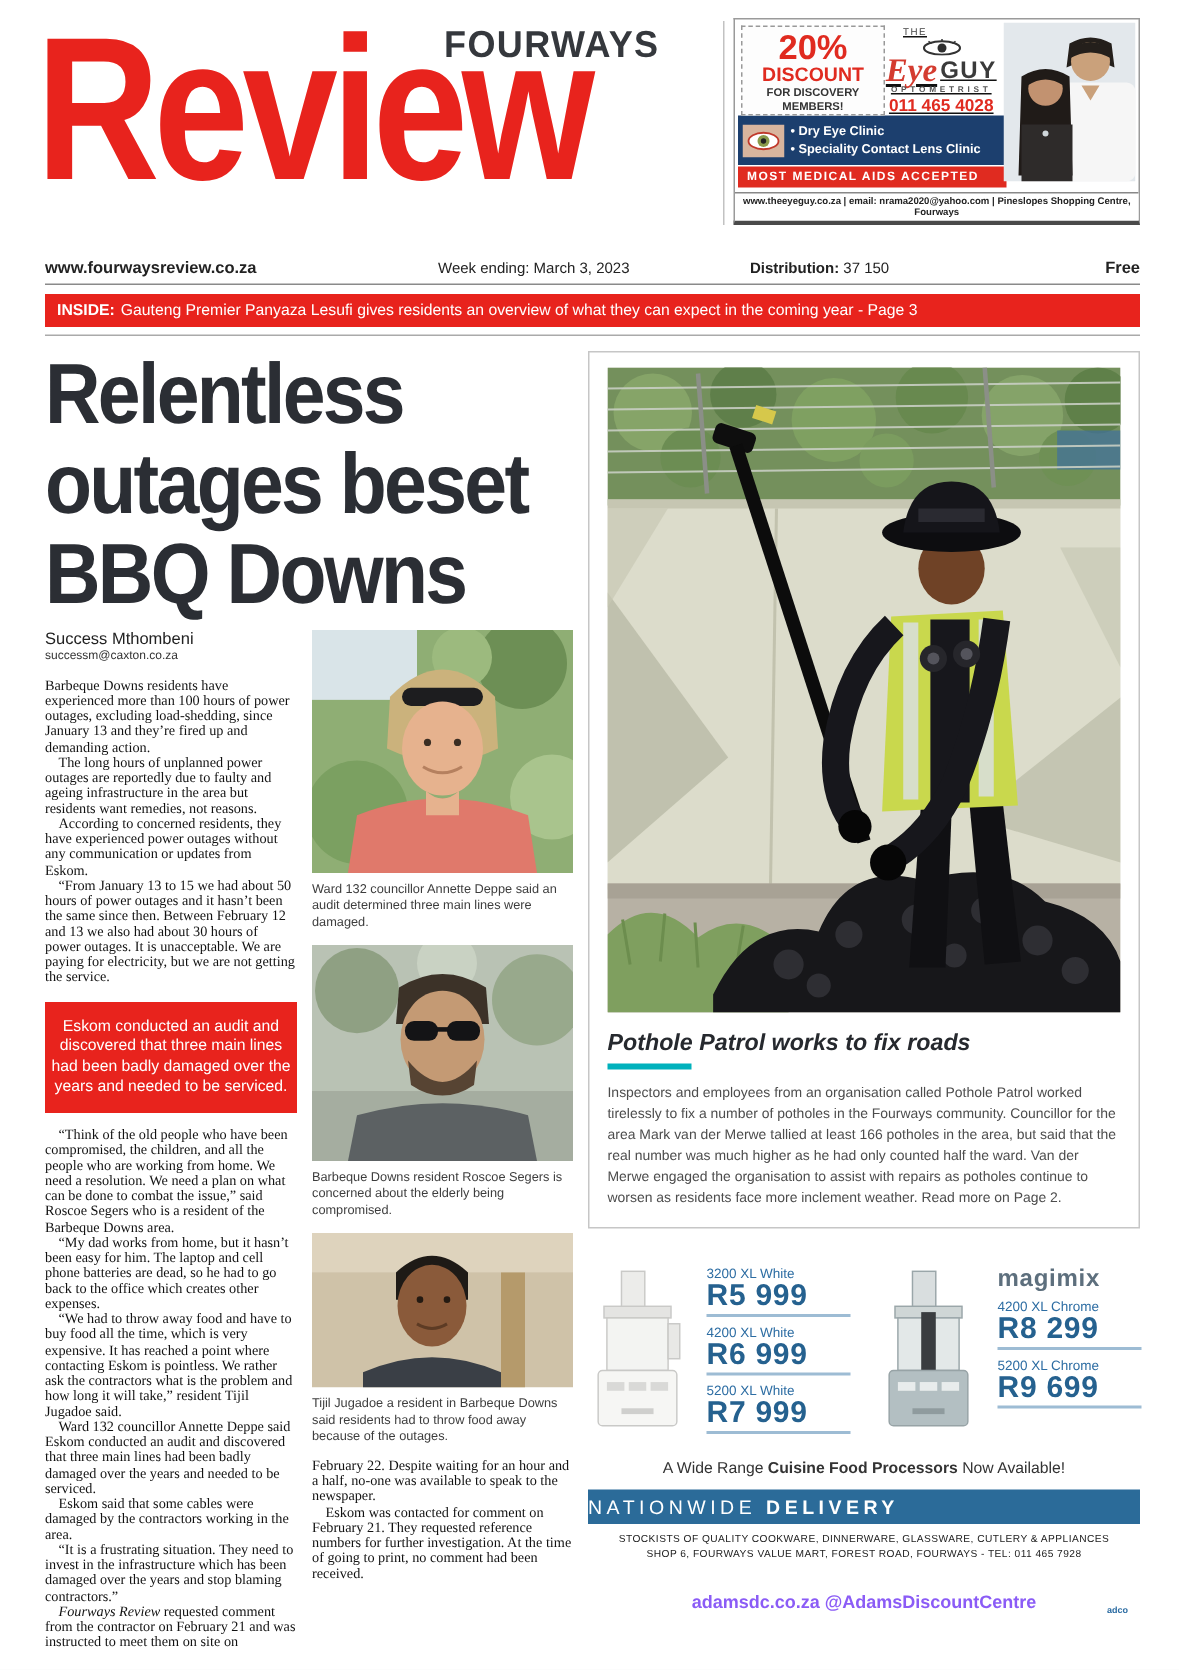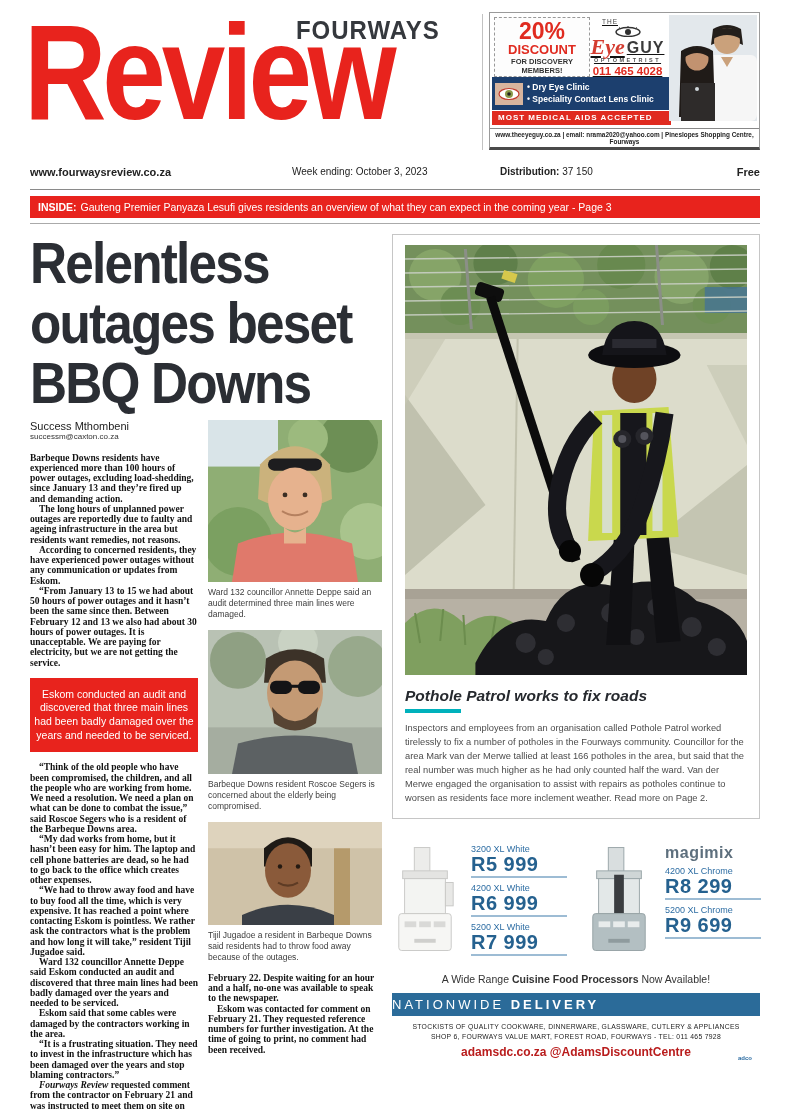--- a/index.html
+++ b/index.html
@@ -36,21 +36,21 @@
   .eg-eyeicon { display:block; margin:0 auto; }
   .eg-blueband { background:#1c3f6e; width:calc(100% - 90px); height:33px; margin-left:2px;
                  display:flex; align-items:center; gap:4px; padding:2px 3px; }
   .eg-bullets { color:#fff; font-size:8.5px; font-weight:bold; line-height:1.35; }
   .eg-redband { background:#e02b20; width:calc(100% - 90px); height:14px; margin:1px 0 0 2px;
                 color:#fff; font-size:8px; font-weight:bold; letter-spacing:1px; padding:2px 0 0 6px; }
   .eg-footer { position:absolute; bottom:0; left:0; width:100%; border-top:1px solid #888;
                font-size:6.4px; font-weight:bold; color:#222; text-align:center; padding:2px 0; background:#fff; }
 
   
-  .infobar { display:flex; height:24px; margin-top:2px; padding-bottom:4px;
+  .infobar { display:flex; align-items:flex-end; height:24px; margin-top:2px; padding-bottom:4px;
              border-bottom:1px solid #8a8a8a; font-size:10px; color:#222; }
   .ib-site { font-weight:bold; font-size:11px; width:262px; }
   .ib-week { width:208px; }
   .ib-dist { width:180px; }
   .ib-dist b { font-weight:bold; }
   .ib-free { flex:1; text-align:right; font-weight:bold; font-size:11px; }
 
   
   .inside-banner { background:#e8231d; color:#fff; font-size:10.5px; padding:5px 8px; margin-top:6px; }
   .inside-banner .lbl { font-weight:bold; margin-right:4px; }
@@ -62,21 +62,21 @@
   .right-col { width:368px; flex:none; }
 
   .headline { font-size:57px; font-weight:bold; color:#2b2e34; line-height:1.05; letter-spacing:-2px;
               transform:scaleX(0.9); transform-origin:left top; margin-bottom:4px; width:390px; }
   .cols { display:flex; gap:10px; margin-top:6px; }
   .col1 { width:168px; flex:none; }
   .col2 { width:174px; flex:none; }
 
   .byline-name { font-size:11px; color:#222; }
   .byline-email { font-size:8px; color:#333; margin-bottom:12px; }
-  .bodyp { font-family:"Liberation Serif",serif; font-size:9.5px; line-height:1.08; color:#121212;font-weight:bold; }
+  .bodyp { font-family:"Liberation Serif",serif; font-size:9.5px; line-height:1.08; color:#121212; }
   .ind { text-indent:9px; }
   .pullquote { background:#e8231d; color:#fff; text-align:center; font-size:10.5px; line-height:1.3;
                padding:10px 4px; margin:10px 0; }
 
   .photo { width:174px; display:block; }
   .caption { font-size:8.5px; line-height:1.3; color:#3d3d3d; margin:5px 0 10px 0; }
 
   
   .feature-box { border:1px solid #c6c6c6; padding:10px 12px 12px 12px; background:#fff; }
   .main-photo { width:342px; display:block; }
@@ -100,21 +100,21 @@
   .p-model { font-size:9px; color:#2d6da3; }
   .p-price { font-size:20px; font-weight:bold; color:#25618f; line-height:1.05; letter-spacing:0.5px; }
   .magimix-logo { font-size:16px; font-weight:bold; color:#5d6f7d; letter-spacing:0.5px; margin-bottom:4px; }
   .ad-range { text-align:center; font-size:10.5px; color:#333; margin:8px 0; }
   .ad-range .b { font-weight:bold;margin-top:20px; }
   .ad-delivery { background:#2b6b99; color:#fff; font-size:13px; letter-spacing:3px;
                  padding:4px 0; }
   .ad-delivery .b { font-weight:bold; }
   .ad-footer { text-align:center; margin-top:6px; position:relative; }
   .ad-f-line { font-size:6.8px; color:#222; letter-spacing:0.3px; line-height:1.55; }
-  .ad-social { font-size:12px; font-weight:bold; color:#b91c1c; margin-top:2px; }
+  .ad-social { font-size:12px; font-weight:bold; color:#8b5cf6; margin-top:18px; }
   .ad-mark { position:absolute; right:8px; bottom:-2px; font-size:6px; font-weight:bold; color:#2d6da3; }
 </style>
 </head>
 <body>
 
 <div class="page">
 
   <header class="masthead">
     <div class="mast-left">
       <div class="fourways-label">FOURWAYS</div>
@@ -174,21 +174,21 @@
           <rect x="12" y="68" width="34" height="38" fill="#2e2b2a"></rect>
           <circle cx="28" cy="74" r="2" fill="#cfd6da"></circle>
         </svg>
       </div>
       <div class="eg-footer">www.theeyeguy.co.za | email: nrama2020@yahoo.com | Pineslopes Shopping Centre, Fourways</div>
     </div>
   </header>
 
   <div class="infobar">
     <span class="ib-site">www.fourwaysreview.co.za</span>
-    <span class="ib-week">Week ending: October 3, 2023</span>
+    <span class="ib-week">Week ending: March 3, 2023</span>
     <span class="ib-dist"><b>Distribution:</b><span> 37 150</span></span>
     <span class="ib-free">Free</span>
   </div>
 
   <div class="inside-banner">
     <span class="lbl">INSIDE:</span><span>Gauteng Premier Panyaza Lesufi gives residents an overview of what they can expect in the coming year - Page 3</span>
   </div>
   <div class="rule-below"></div>
 
   <main class="content">

